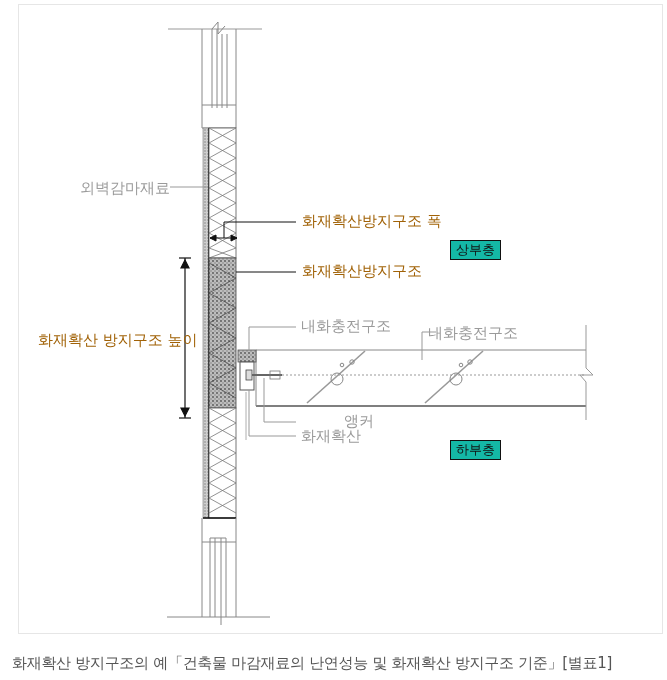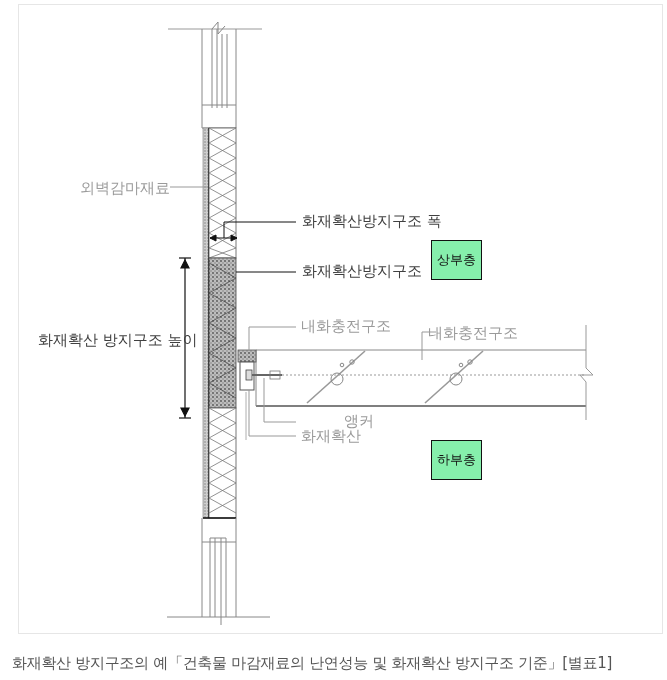--- a/index.html
+++ b/index.html
@@ -5,23 +5,23 @@
   html, body { margin: 0; padding: 0; background: #ffffff; }
   body { width: 667px; height: 680px; position: relative; overflow: hidden;
          font-family: "DejaVu Sans", "Liberation Sans", sans-serif; }
   .frame { position: absolute; left: 18px; top: 4px; width: 645px; height: 630px;
            border: 1px solid #e6e6e6; box-sizing: border-box; }
   svg.diagram { position: absolute; left: 0; top: 0; }
   .caption { position: absolute; left: 12px; top: 654px; font-size: 15px; color: #555555;
              white-space: nowrap; letter-spacing: -0.3px; }
   .lbl { position: absolute; white-space: nowrap; font-size: 15px; line-height: 16px; }
   .lbl.gray { color: #9a9a9a; }
-  .lbl.dark { color: #404040; }
-  .box { position: absolute; border: 1.5px solid #111; padding: 11px 5px; font-size: 13px;
-         line-height: 16px; color: #111; background: #86efac; }
+  .lbl.dark { color: #a16207; }
+  .box { position: absolute; border: 1.5px solid #111; padding: 1px 5px; font-size: 13px;
+         line-height: 16px; color: #111; background: #14b8a6; margin-left: 19px; }
 </style>
 </head>
 <body>
 
 <div class="frame"></div>
 
 <svg class="diagram" width="667" height="640" viewBox="0 0 667 640">
   <defs>
     <pattern id="dots" width="3" height="3" patternUnits="userSpaceOnUse">
       <rect width="3" height="3" fill="#cfcfcf"></rect>

